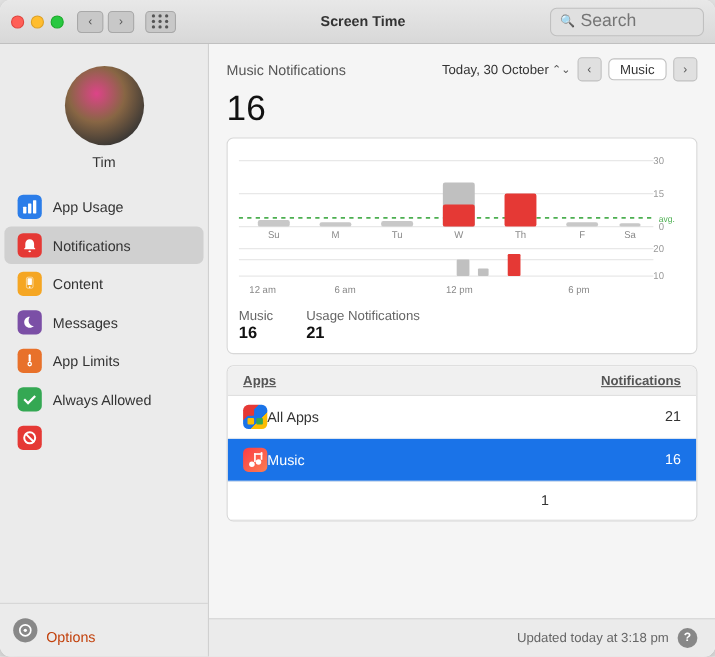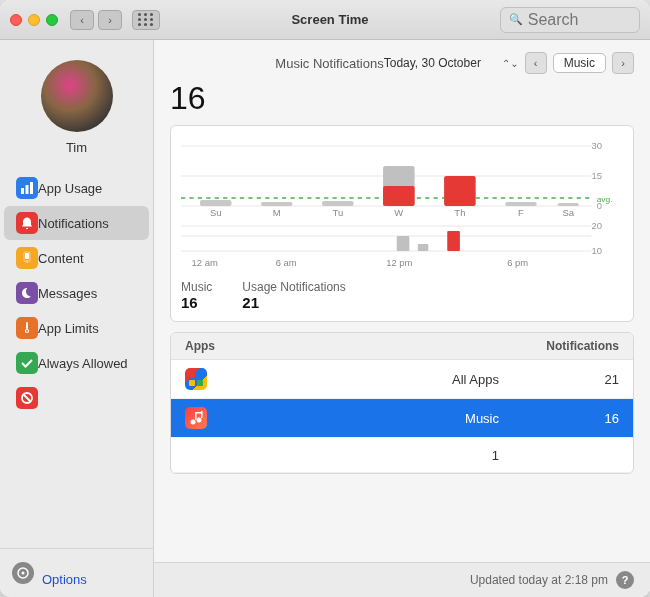--- a/index.html
+++ b/index.html
@@ -96,21 +96,21 @@
       font-size: 11px;
     }
     
     .main-layout {
       display: flex;
       flex: 1;
       overflow: hidden;
     }
     
     .sidebar {
-      width: 154px;
+      width: 190px;
       background: #ebebeb;
       border-right: 1px solid #d0d0d0;
       display: flex;
       flex-direction: column;
       flex-shrink: 0;
       padding-top: 10px;
     }
     .user-section {
       display: flex;
       flex-direction: column;
@@ -128,20 +128,21 @@
       font-weight: 500;
       color: #333;
     }
     .sidebar-items {
       flex: 1;
     }
     .sidebar-item {
       display: flex;
       align-items: center;
       padding: 6px 12px;
+      gap: 10px;
       cursor: pointer;
       border-radius: 6px;
       margin: 1px 4px;
     }
     .sidebar-item.active {
       background: #d0d0d0;
     }
     .sidebar-item-icon {
       width: 22px; height: 22px;
       border-radius: 5px;
@@ -171,58 +172,58 @@
     .options-icon {
       width: 22px; height: 22px;
       border-radius: 50%;
       background: #888;
       display: flex; align-items: center; justify-content: center;
       color: white;
       font-size: 12px;
     }
     .options-label {
       font-size: 13px;
-      color: #1d4ed8;
+      color: #c2410c;
       margin-top: 13px;
     }
     
     .content {
       flex: 1;
       background: #f5f5f5;
       display: flex;
       flex-direction: column;
       overflow: hidden;
     }
     .content-inner {
       flex: 1;
       padding: 12px 16px;
       overflow: auto;
     }
     
     .chart-header {
       display: flex;
       align-items: center;
-      justify-content: flex-end;
+      justify-content: space-between;
       margin-bottom: 6px;
     }
     .chart-title {
       font-size: 13px;
       color: #555;
     }
     .date-nav {
       display: flex;
       align-items: center;
       gap: 6px;
     }
     .date-label {
       font-size: 12px;
       color: #333;
       display: flex;
       align-items: center;
-      gap: 21px;
+      gap: 3px;
     }
     .nav-arrow {
       width: 22px; height: 22px;
       background: #e0e0e0;
       border: 1px solid #c0c0c0;
       border-radius: 4px;
       display: flex; align-items: center; justify-content: center;
       cursor: pointer;
       font-size: 11px;
       color: #555;
@@ -287,41 +288,41 @@
       display: grid;
       grid-template-columns: 1fr 120px;
       padding: 6px 14px;
       border-bottom: 1px solid #e0e0e0;
       background: #f0f0f0;
     }
     .table-header-cell {
       font-size: 12px;
       color: #555;
       font-weight: 600;
+      text-decoration: underline;
     }
     .table-header-cell.right { text-align: right; }
     .table-row-item {
       display: grid;
       grid-template-columns: 1fr 120px;
       padding: 8px 14px;
       align-items: center;
       border-bottom: 1px solid #f0f0f0;
     }
     .table-row-item.selected {
       background: #1a73e8;
     }
     .table-row-item.selected .row-label,
     .table-row-item.selected .row-value {
       color: white;
     }
     .row-cell {
       display: flex;
       align-items: center;
       gap: 0;
-      justify-content: space-between;
     }
     .row-label {
       font-size: 13px;
       color: #333;
     }
     .row-value {
       font-size: 13px;
       color: #333;
       text-align: right;
     }
@@ -621,18 +622,18 @@
           <div class="table-row-item">
             <div style="text-align:right;">
               <span class="row-value">1</span>
             </div>
           </div>
         </div>
 
       </div>
 
       <div class="content-footer">
-        <span class="footer-text">Updated today at 2:18 pm</span>
+        <span class="footer-text">Updated today at 3:18 pm</span>
         <div class="help-btn">?</div>
       </div>
     </div>
   </div>
 </div>
 
 </body></html>

